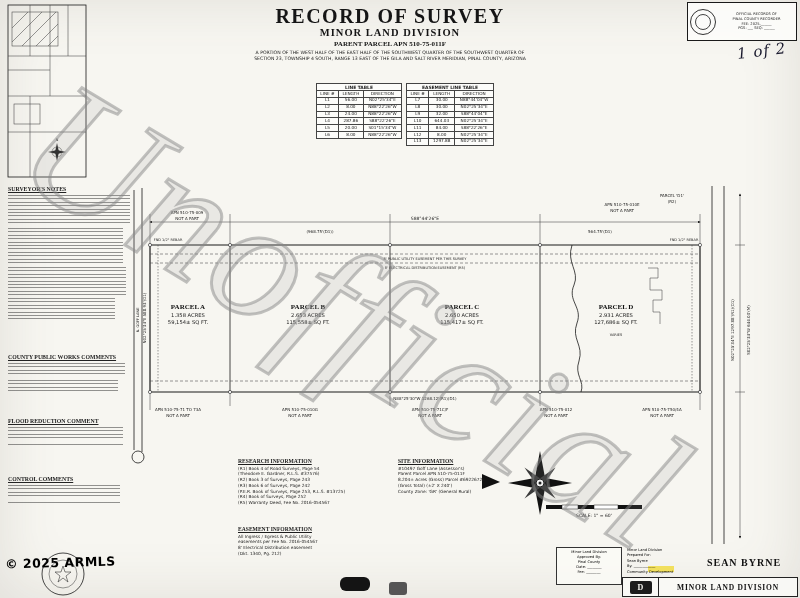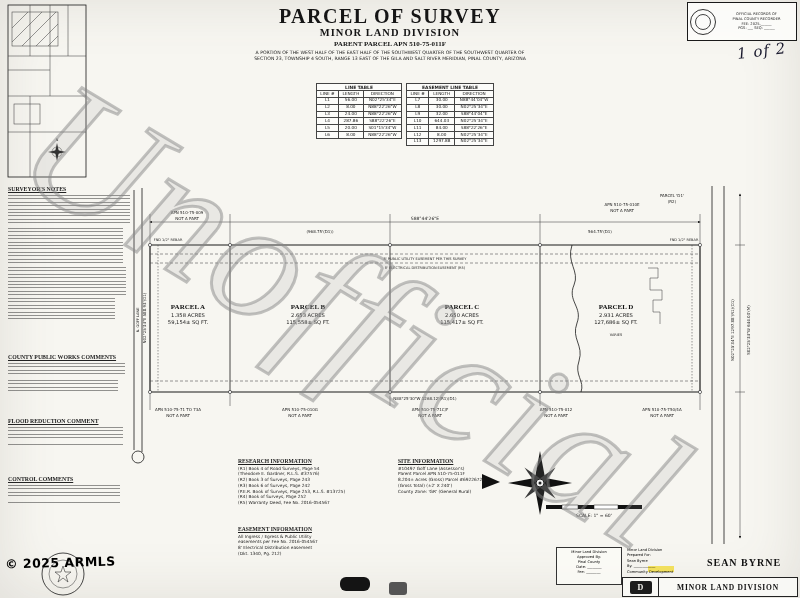--- a/index.html
+++ b/index.html
@@ -82,21 +82,21 @@
   .s5{font-size:5.2px}
   .pname{font-family:"Liberation Serif",serif;font-weight:bold;font-size:7px;fill:#111}
   .mon{fill:#fff;stroke:#222;stroke-width:.6}
 </style>
 </head>
 <body>
 
 <div class="sheet">
 
   <div class="hdr">
-    <div class="title">PARCEL OF SURVEY</div>
+    <div class="title">RECORD OF SURVEY</div>
     <div class="sub">MINOR LAND DIVISION</div>
     <div class="pp">PARENT PARCEL APN 510-75-011F</div>
     <div class="legal">A PORTION OF THE WEST HALF OF THE EAST HALF OF THE SOUTHWEST QUARTER OF THE SOUTHWEST QUARTER OF</div>
     <div class="legal" style="margin-top:0">SECTION 23, TOWNSHIP 4 SOUTH, RANGE 13 EAST OF THE GILA AND SALT RIVER MERIDIAN, PINAL COUNTY, ARIZONA</div>
   </div>
 
   <table class="ltable" style="left:316px;top:83px;width:86px">
     <thead>
       <tr>
           <td colspan="3" class="tt">LINE TABLE</td>

